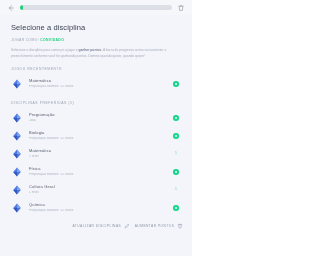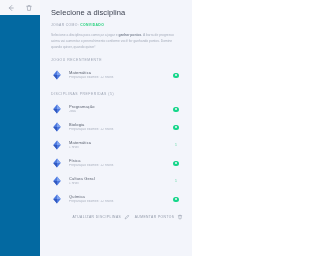--- a/index.html
+++ b/index.html
@@ -10,23 +10,23 @@
     width: 192px;
     height: 256px;
     background: #ffffff;
     font-family: "Liberation Sans", sans-serif;
     overflow: hidden;
   }
   .app {
     width: 192px;
     height: 256px;
     position: relative;
-    background: #0369a1;
-    display: flex;
-    flex-direction: row;
+    background: #000000;
+    display: flex;
+    flex-direction: column;
   }
 
   
   .appbar {
     height: 15px;
     flex: 0 0 15px;
     background: #f6f7fb;
     display: flex;
     align-items: center;
     padding: 0 7px;

